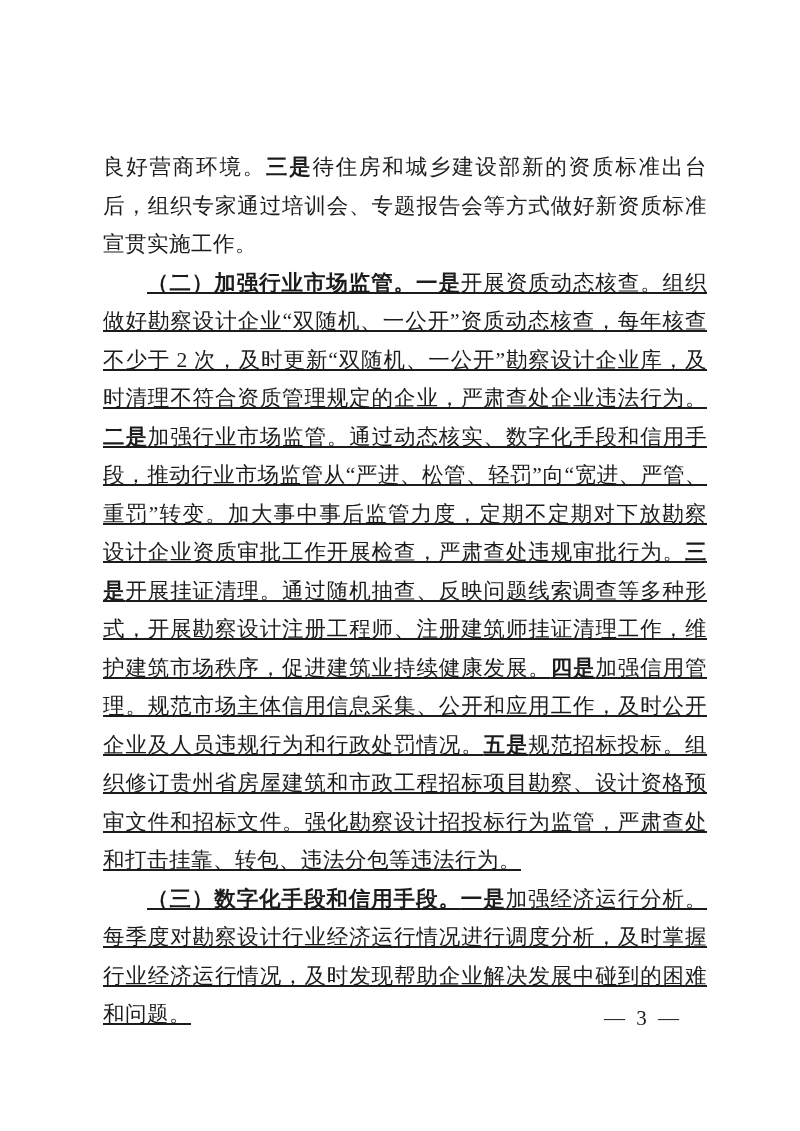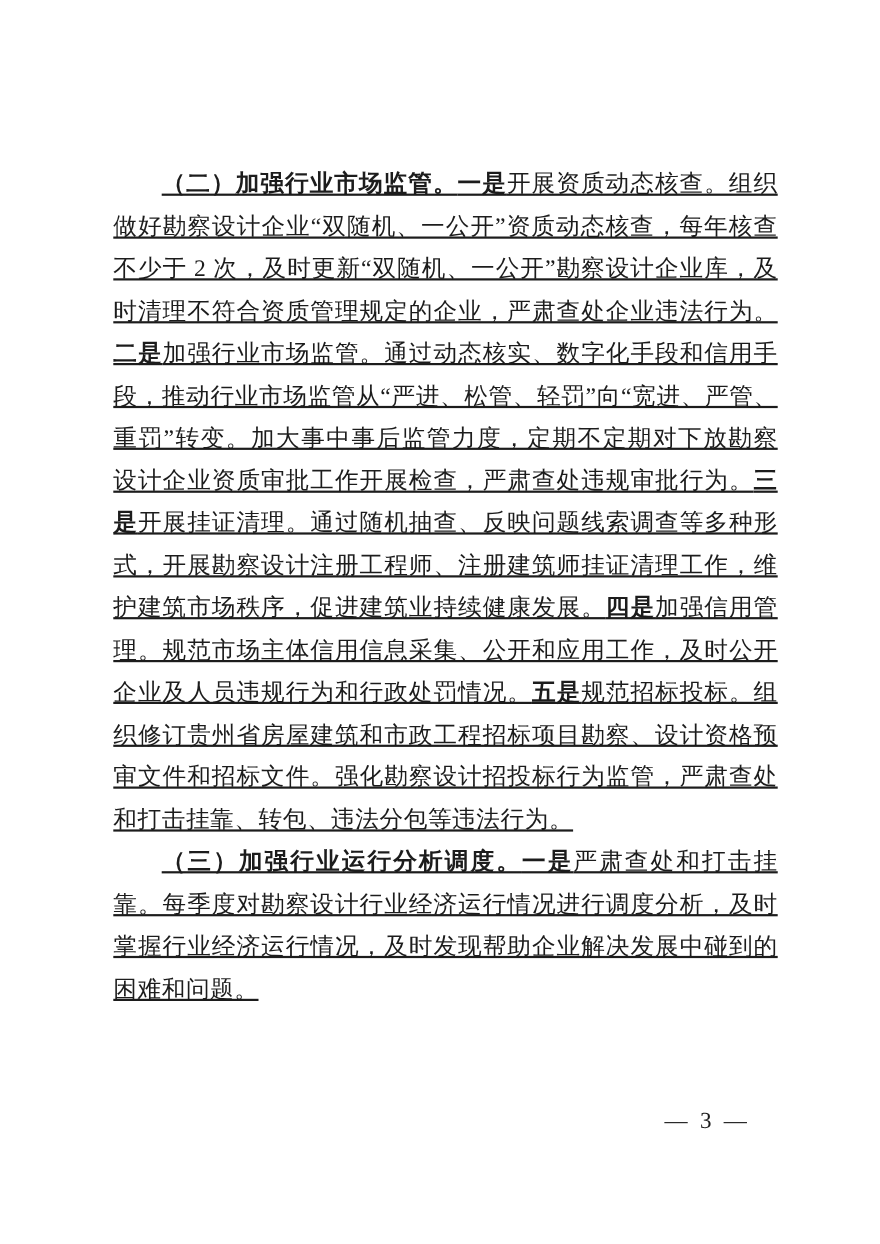--- a/index.html
+++ b/index.html
@@ -52,17 +52,18 @@
     letter-spacing: 3px;
     white-space: nowrap;
     color: #1c1c1c;
   }
 </style>
 </head>
 <body>
 
 <div class="page" style="background: rgb(255, 255, 255); color: rgb(28, 28, 28);">
   <div class="content">
+      <p class="para"><span class="run">良好营商环境。</span><span class="run bold">三是</span><span class="run">待住房和城乡建设部新的资质标准出台后，组织专家通过培训会、专题报告会等方式做好新资质标准宣贯实施工作。</span></p>
       <p class="para indent"><span class="run bold">（二）加强行业市场监管。</span><span class="run bold">一是</span><span class="run">开展资质动态核查。组织做好勘察设计企业“双随机、一公开”资质动态核查，每年核查不少于 2 次，及时更新“双随机、一公开”勘察设计企业库，及时清理不符合资质管理规定的企业，严肃查处企业违法行为。</span><span class="run bold">二是</span><span class="run">加强行业市场监管。通过动态核实、数字化手段和信用手段，推动行业市场监管从“严进、松管、轻罚”向“宽进、严管、重罚”转变。加大事中事后监管力度，定期不定期对下放勘察设计企业资质审批工作开展检查，严肃查处违规审批行为。</span><span class="run bold">三是</span><span class="run">开展挂证清理。通过随机抽查、反映问题线索调查等多种形式，开展勘察设计注册工程师、注册建筑师挂证清理工作，维护建筑市场秩序，促进建筑业持续健康发展。</span><span class="run bold">四是</span><span class="run">加强信用管理。规范市场主体信用信息采集、公开和应用工作，及时公开企业及人员违规行为和行政处罚情况。</span><span class="run bold">五是</span><span class="run">规范招标投标。组织修订贵州省房屋建筑和市政工程招标项目勘察、设计资格预审文件和招标文件。强化勘察设计招投标行为监管，严肃查处和打击挂靠、转包、违法分包等违法行为。</span></p>
-      <p class="para indent"><span class="run bold">（三）加强行业运行分析调度。</span><span class="run bold">一是</span><span class="run">严肃查处和打击挂靠。每季度对勘察设计行业经济运行情况进行调度分析，及时掌握行业经济运行情况，及时发现帮助企业解决发展中碰到的困难和问题。</span></p>
+      <p class="para indent"><span class="run bold">（三）数字化手段和信用手段。</span><span class="run bold">一是</span><span class="run">加强经济运行分析。每季度对勘察设计行业经济运行情况进行调度分析，及时掌握行业经济运行情况，及时发现帮助企业解决发展中碰到的困难和问题。</span></p>
     </div>
   <div class="page-number">— 3 —</div>
 </div>
 
 </body></html>

